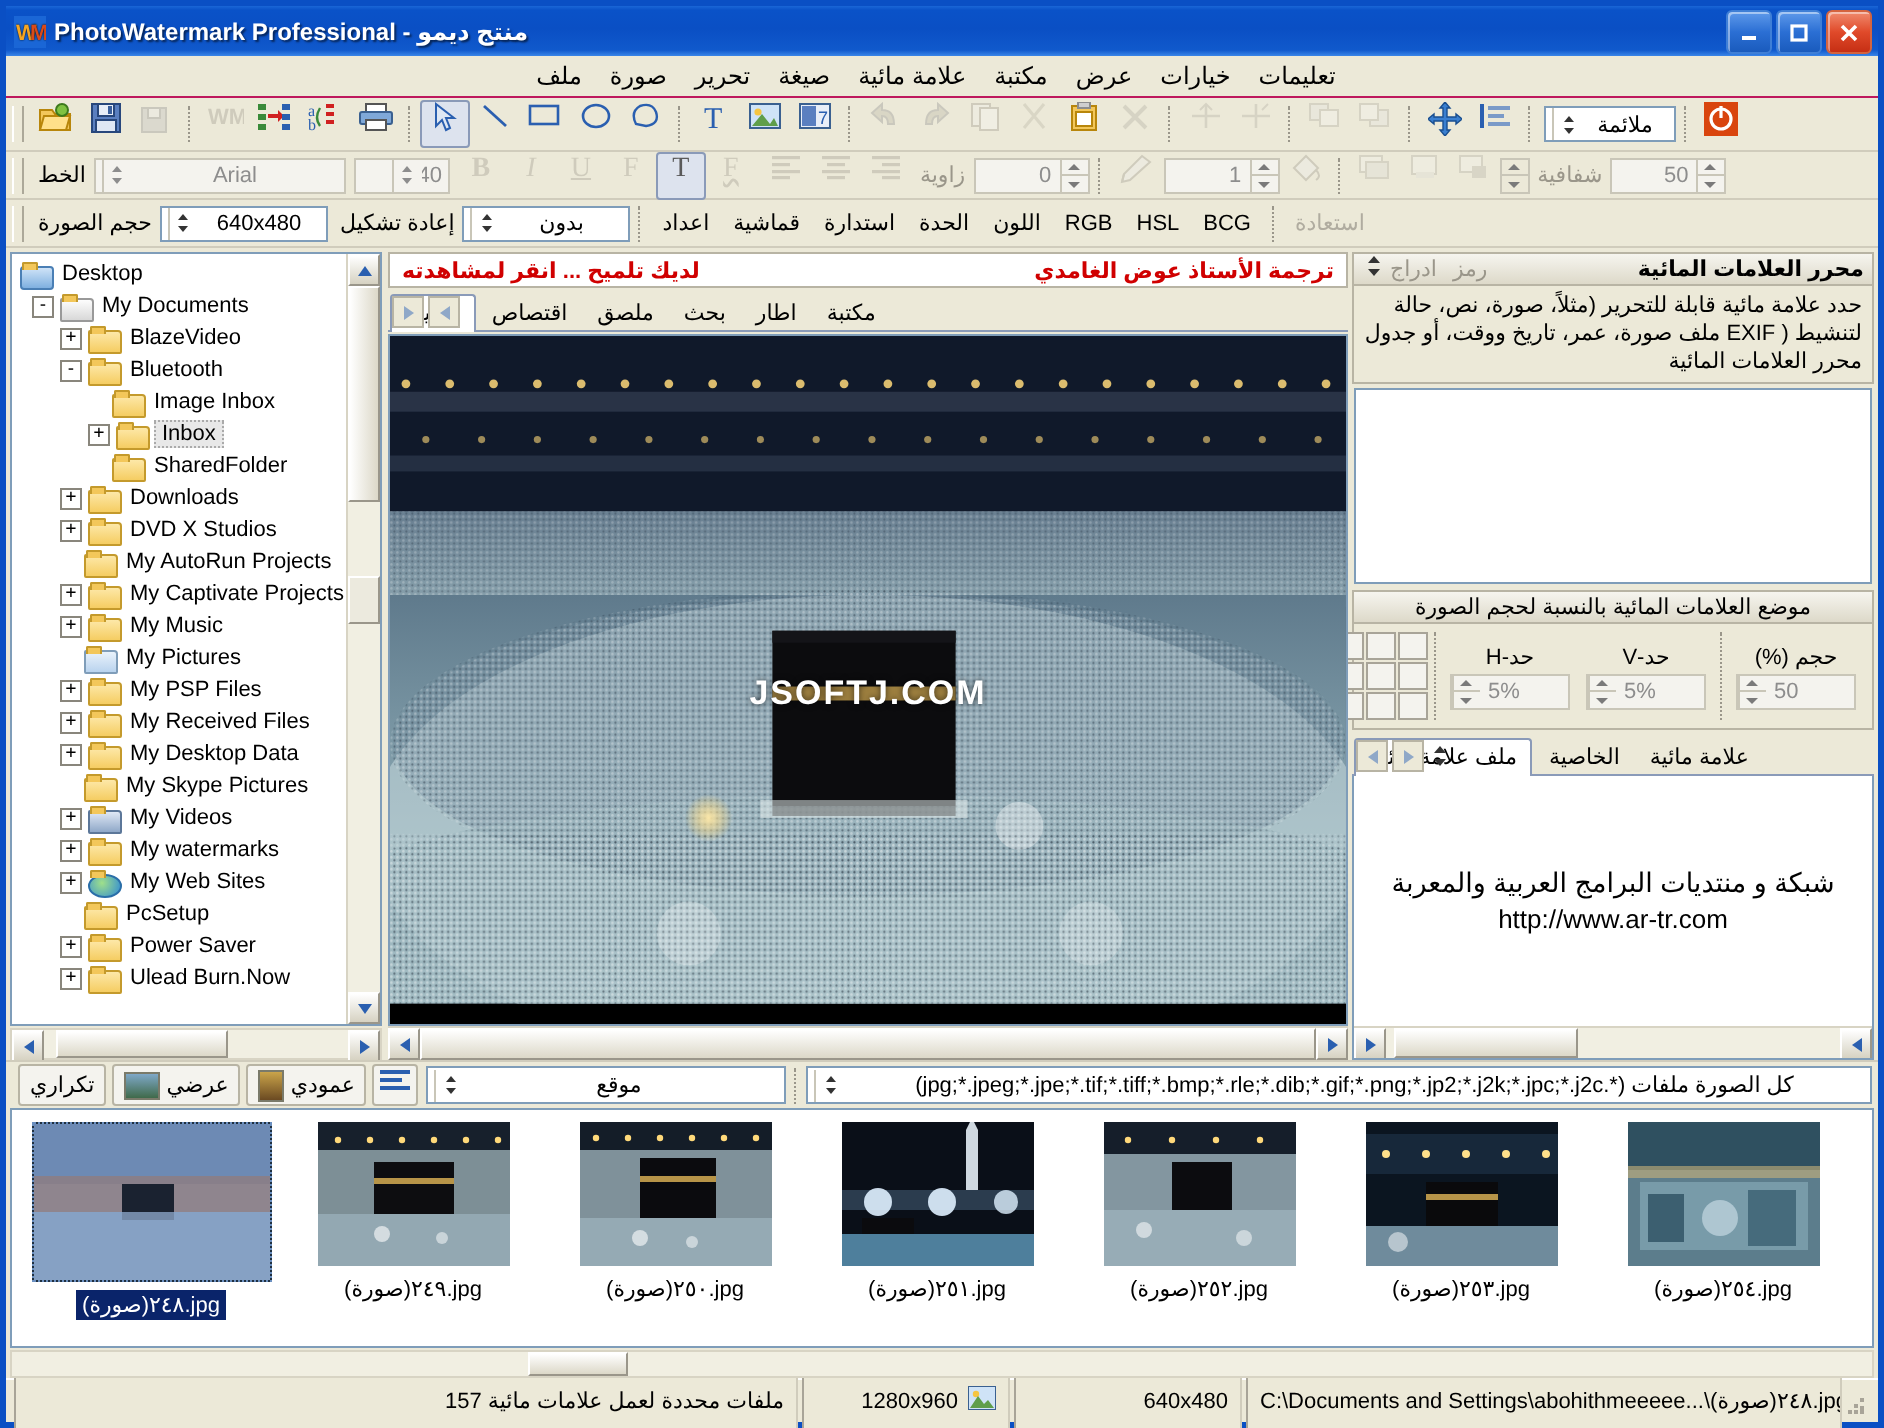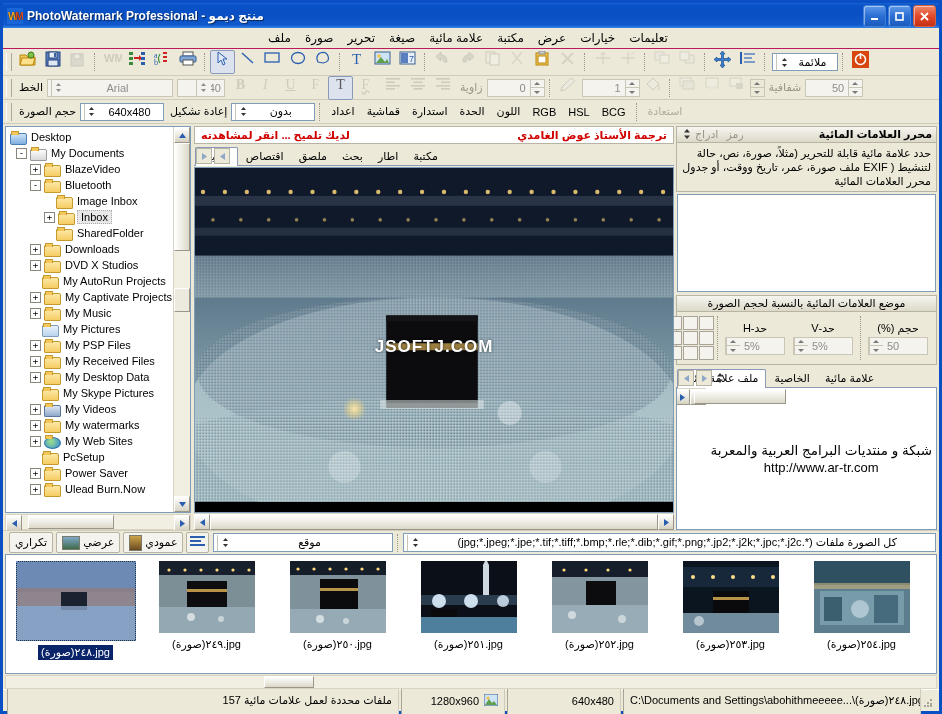--- a/index.html
+++ b/index.html
@@ -284,21 +284,21 @@
   .gcell{border:1px solid #a8a498;background:#f4f3ee;cursor:pointer;}
   .fld{display:flex;flex-direction:column;align-items:center;gap:2px;padding:0 4px;}
   .fld .cap{font-size:11px;direction:rtl;white-space:nowrap;}
   .vdot{width:1px;align-self:stretch;border-left:1px dotted #9a968a;margin:0 3px;}
   .tabstrip2{
     height:18px;flex:0 0 18px;display:flex;flex-direction:row-reverse;align-items:flex-end;
     margin-top:4px;border-bottom:1px solid #8a9ab8;position:relative;
   }
   .wmbox{
     flex:1 1 auto;min-height:0;border:1px solid #7f9db9;border-top:none;background:#fff;
-    display:flex;flex-direction:row;overflow:hidden;
+    display:flex;flex-direction:column;overflow:hidden;
   }
   .wmbox .inner{
     flex:1 1 auto;display:flex;flex-direction:column;align-items:center;justify-content:center;
     padding:4px;
   }
   .wm-ar{font-size:13.5px;color:#000;white-space:nowrap;}
   .wm-url{font-size:13px;color:#000;margin-top:2px;}
   
   .bottombar{
     flex:0 0 24px;height:24px;display:flex;align-items:center;

